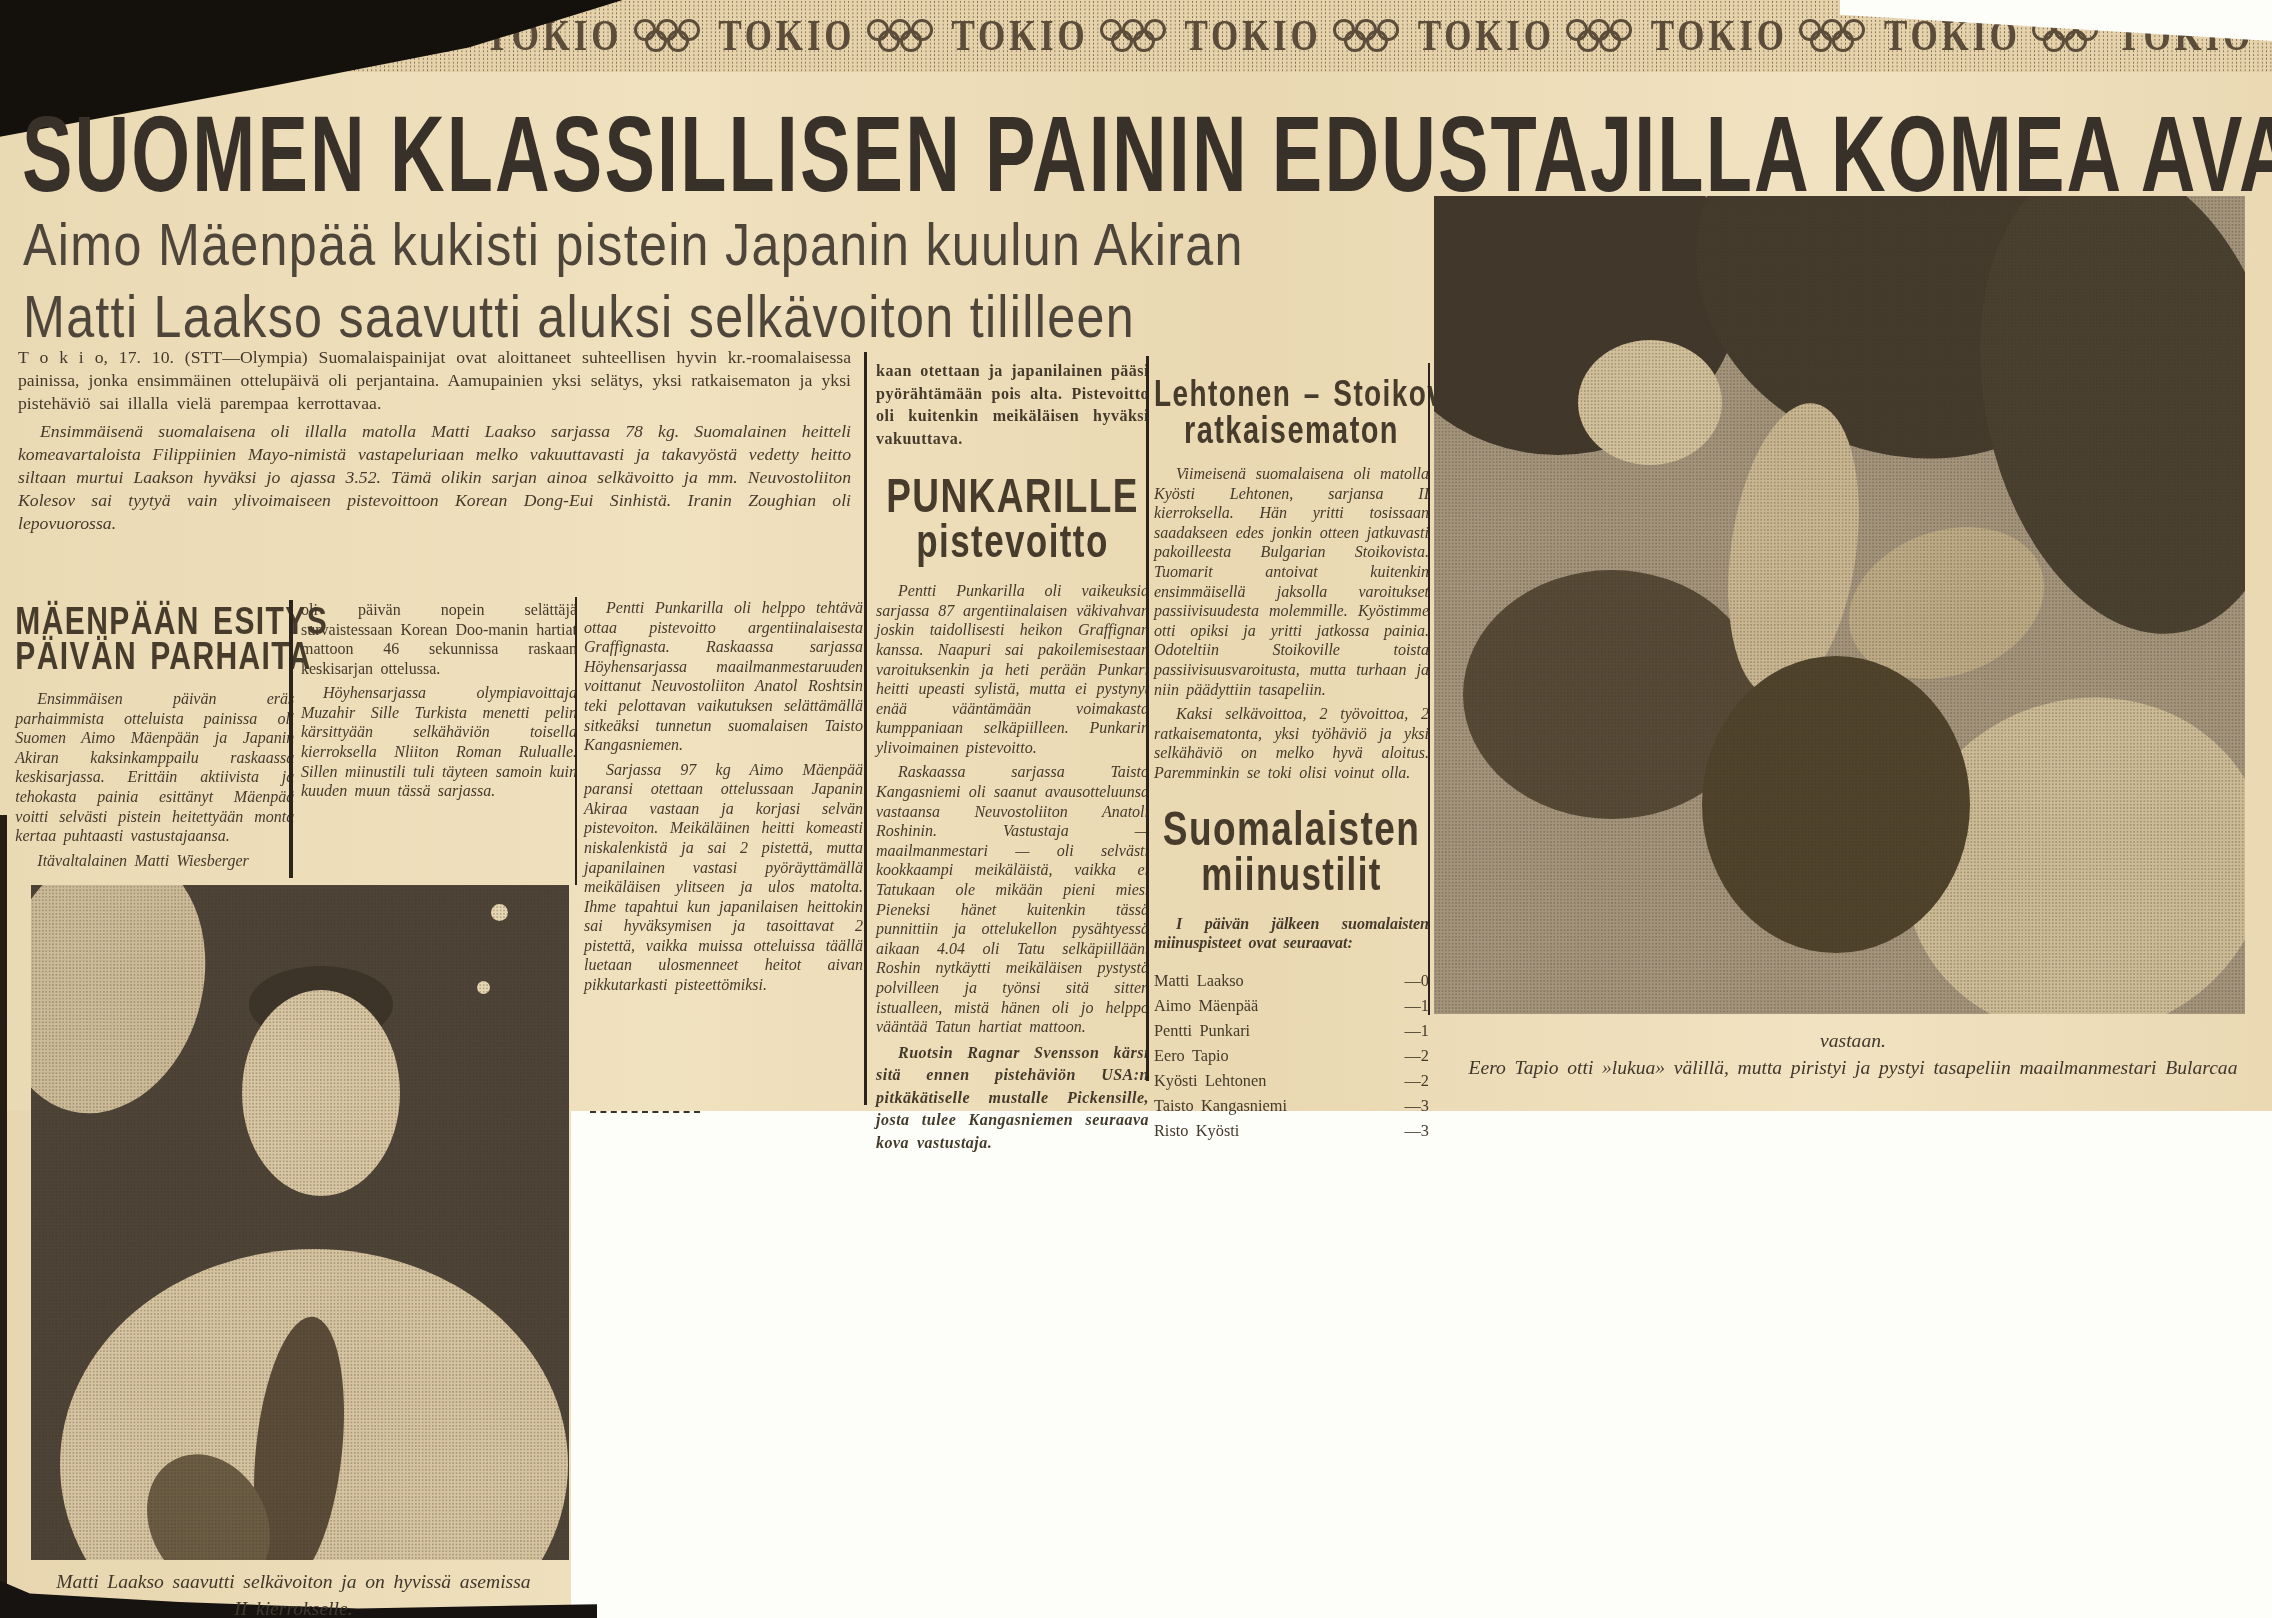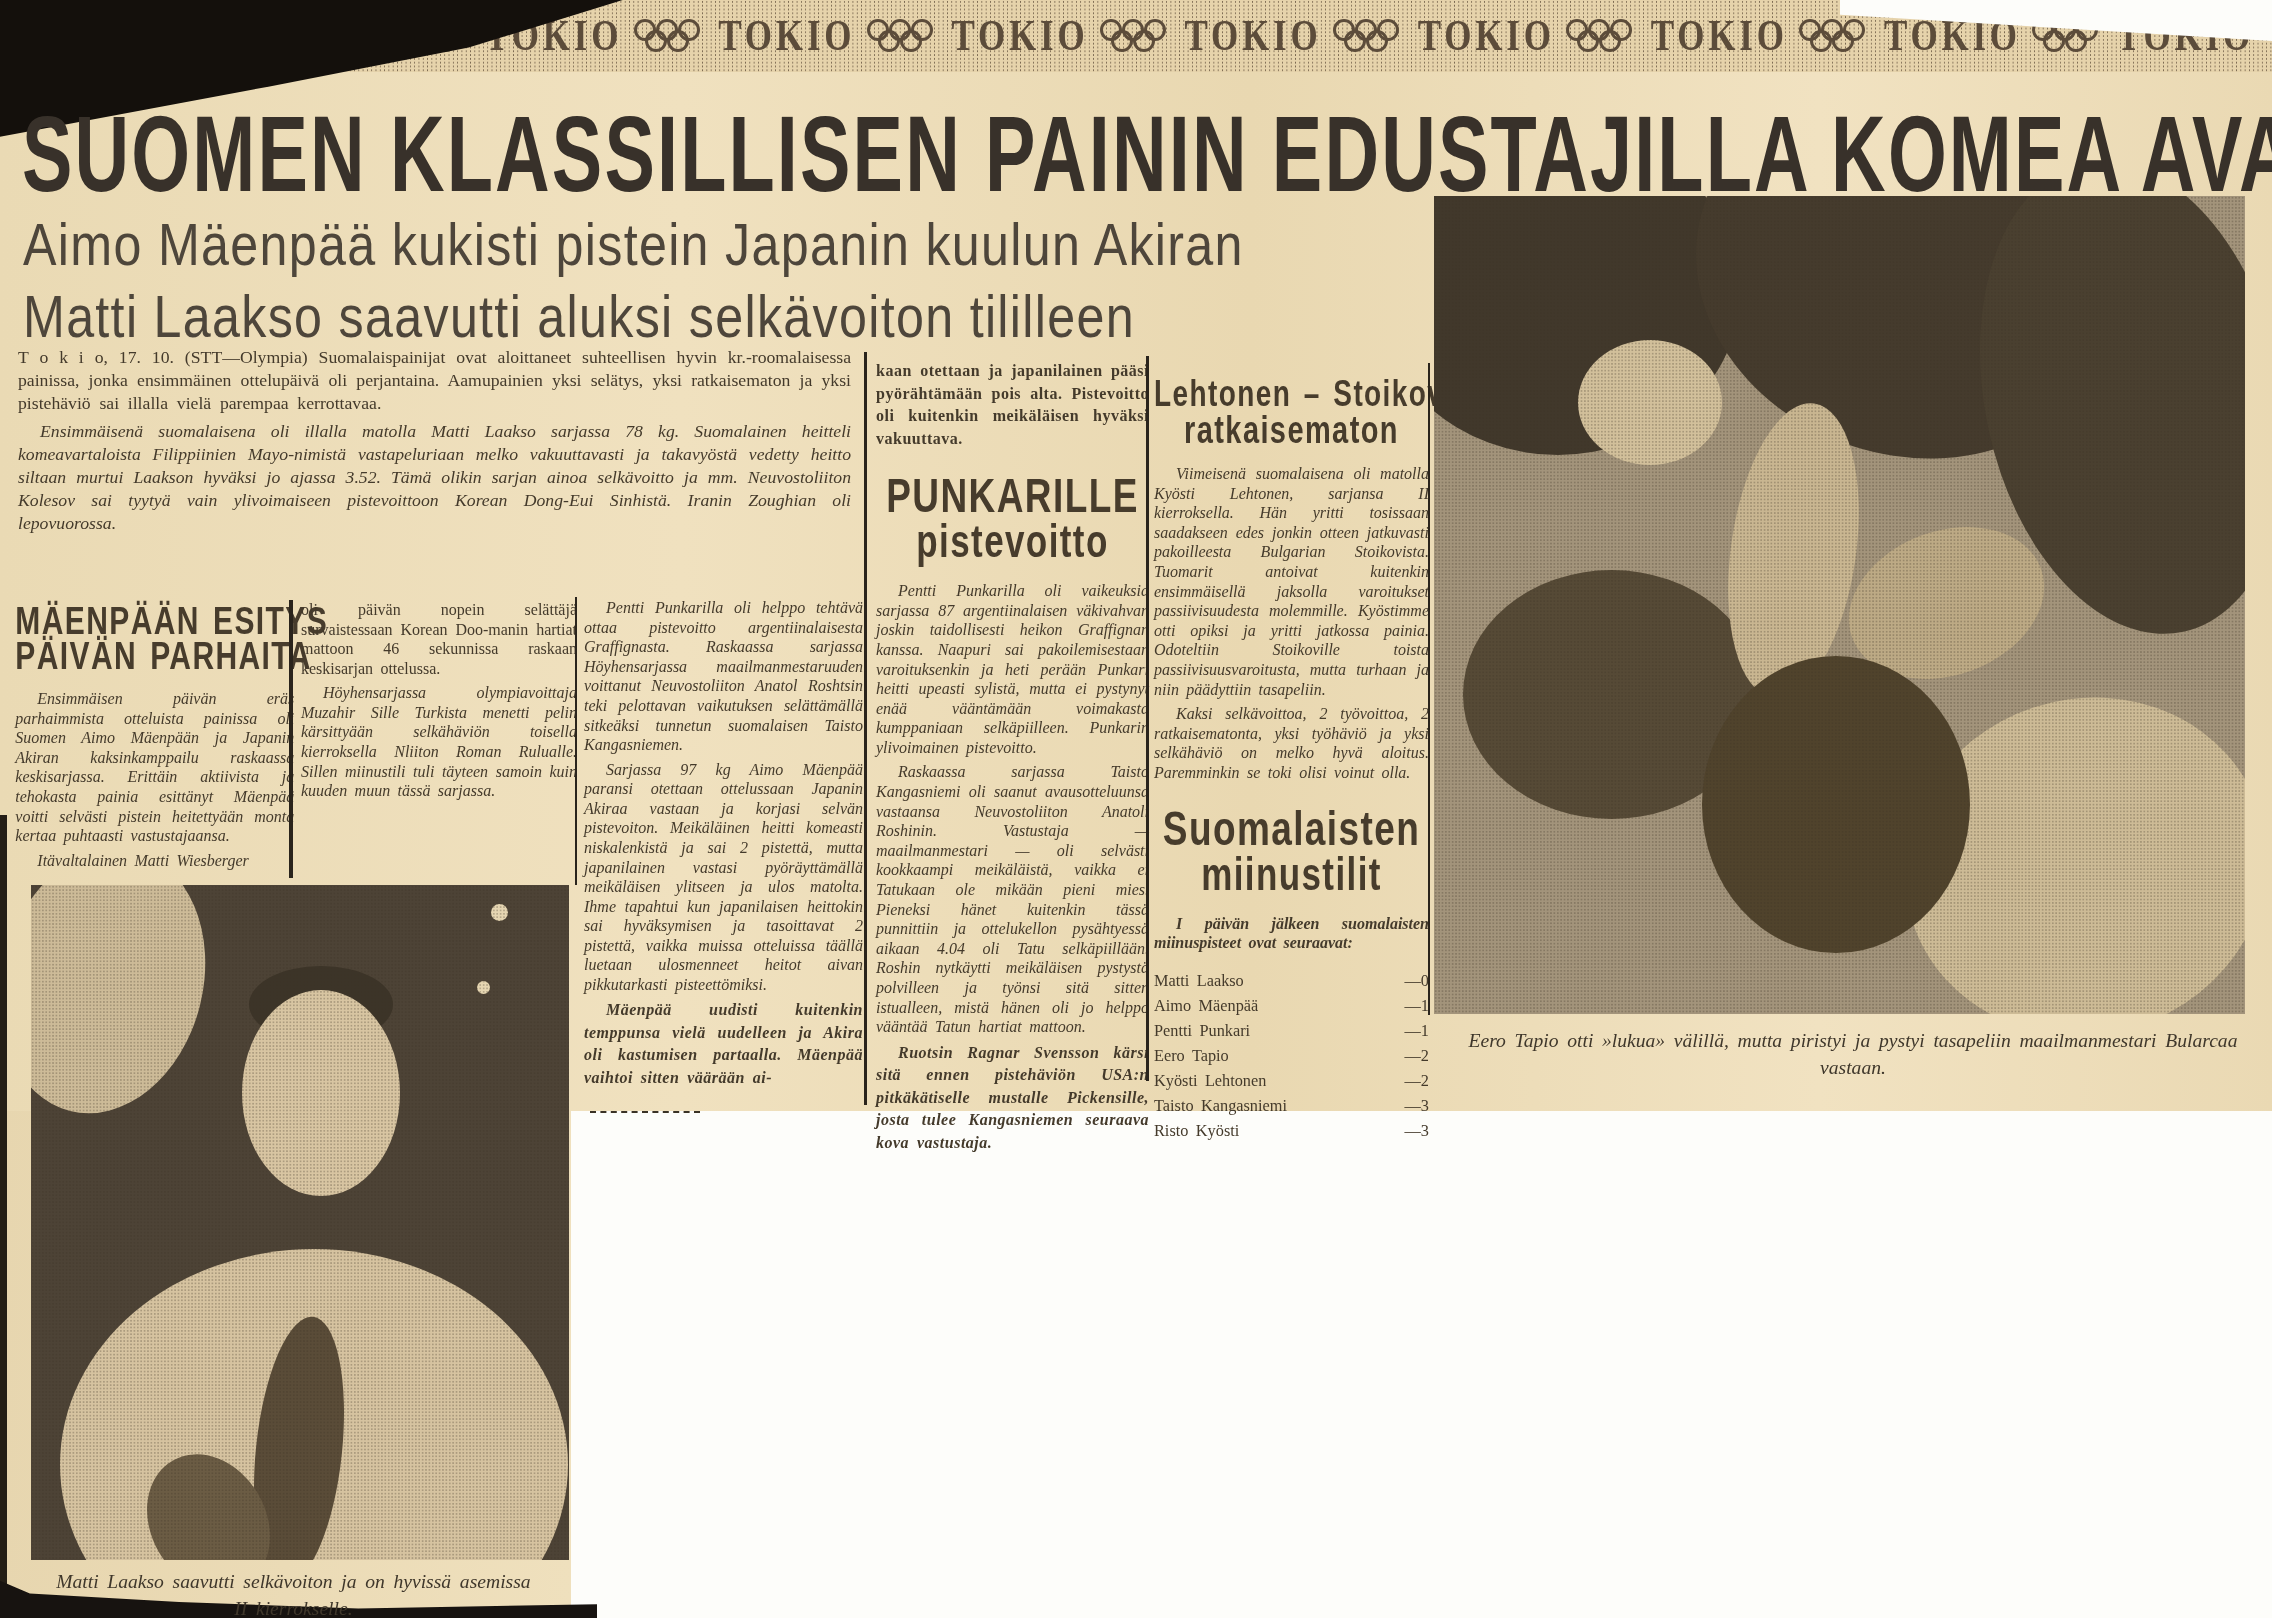--- a/index.html
+++ b/index.html
@@ -216,21 +216,20 @@
   </div>
 
   <div class="abs body-col" id="col2">
     <p>oli päivän nopein selättäjä survaistessaan Korean Doo-manin hartiat mattoon 46 sekunnissa raskaan keskisarjan ottelussa.</p>
     <p class="ind">Höyhensarjassa olympiavoittaja Muzahir Sille Turkista menetti pelin kärsittyään selkähäviön toisella kierroksella Nliiton Roman Rulualle. Sillen miinustili tuli täyteen samoin kuin kuuden muun tässä sarjassa.</p>
   </div>
 
   <div class="abs body-col" id="col3">
     <p class="ind">Pentti Punkarilla oli helppo tehtävä ottaa pistevoitto argentiinalaisesta Graffignasta. Raskaassa sarjassa Höyhensarjassa maailmanmestaruuden voittanut Neuvostoliiton Anatol Roshtsin teki pelottavan vaikutuksen selättämällä sitkeäksi tunnetun suomalaisen Taisto Kangasniemen.</p>
     <p class="ind">Sarjassa 97 kg Aimo Mäenpää paransi otettaan ottelussaan Japanin Akiraa vastaan ja korjasi selvän pistevoiton. Meikäläinen heitti komeasti niskalenkistä ja sai 2 pistettä, mutta japanilainen vastasi pyöräyttämällä meikäläisen ylitseen ja ulos matolta. Ihme tapahtui kun japanilaisen heittokin sai hyväksymisen ja tasoittavat 2 pistettä, vaikka muissa otteluissa täällä luetaan ulosmenneet heitot aivan pikkutarkasti pisteettömiksi.</p>
-    <p class="ind bold-para">Mäenpää uudisti kuitenkin temppunsa vielä uudelleen ja Akira oli kastumisen partaalla. Mäenpää vaihtoi sitten väärään ai-</p>
   </div>
 
   <div class="abs body-col" id="col4">
     <p class="bold-para">kaan otettaan ja japanilainen pääsi pyörähtämään pois alta. Pistevoitto oli kuitenkin meikäläisen hyväksi vakuuttava.</p>
     <div class="stamp stamp-big1">PUNKARILLE</div>
     <div class="stamp stamp-big2">pistevoitto</div>
     <p class="ind">Pentti Punkarilla oli vaikeuksia sarjassa 87 argentiinalaisen väkivahvan joskin taidollisesti heikon Graffignan kanssa. Naapuri sai pakoilemisestaan varoituksenkin ja heti perään Punkari heitti upeasti sylistä, mutta ei pystynyt enää vääntämään voimakasta kumppaniaan selkäpiilleen. Punkarin ylivoimainen pistevoitto.</p>
     <p class="ind">Raskaassa sarjassa Taisto Kangasniemi oli saanut avausotteluunsa vastaansa Neuvostoliiton Anatoli Roshinin. Vastustaja — maailmanmestari — oli selvästi kookkaampi meikäläistä, vaikka ei Tatukaan ole mikään pieni mies. Pieneksi hänet kuitenkin tässä punnittiin ja ottelukellon pysähtyessä aikaan 4.04 oli Tatu selkäpiillään. Roshin nytkäytti meikäläisen pystystä polvilleen ja työnsi sitä sitten istualleen, mistä hänen oli jo helppo vääntää Tatun hartiat mattoon.</p>
     <p class="ind bold-para">Ruotsin Ragnar Svensson kärsi sitä ennen pistehäviön USA:n pitkäkätiselle mustalle Pickensille, josta tulee Kangasniemen seuraava kova vastustaja.</p>
   </div>
@@ -287,22 +286,22 @@
     <div class="blob pr2"></div>
     <div class="blob pr3"></div>
     <div class="blob pr4"></div>
     <div class="blob pr9"></div>
     <div class="blob pr7"></div>
     <div class="blob pr8"></div>
     <div class="blob pr6"></div>
     <div class="blob pr5"></div>
   </div>
   <div class="abs caption" id="caption-right">
+    <div>vastaan.</div>
     <div>Eero Tapio otti »lukua» välillä, mutta piristyi ja pystyi tasapeliin maailmanmestari Bularcaa</div>
-    <div>vastaan.</div>
   </div>
 
   <div class="abs photo" id="photo-left">
     <div class="blob pl1"></div>
     <div class="blob pl-dot1"></div>
     <div class="blob pl-dot2"></div>
     <div class="blob pl3"></div>
     <div class="blob pl2"></div>
     <div class="blob pl4"></div>
     <div class="blob pl5"></div>

